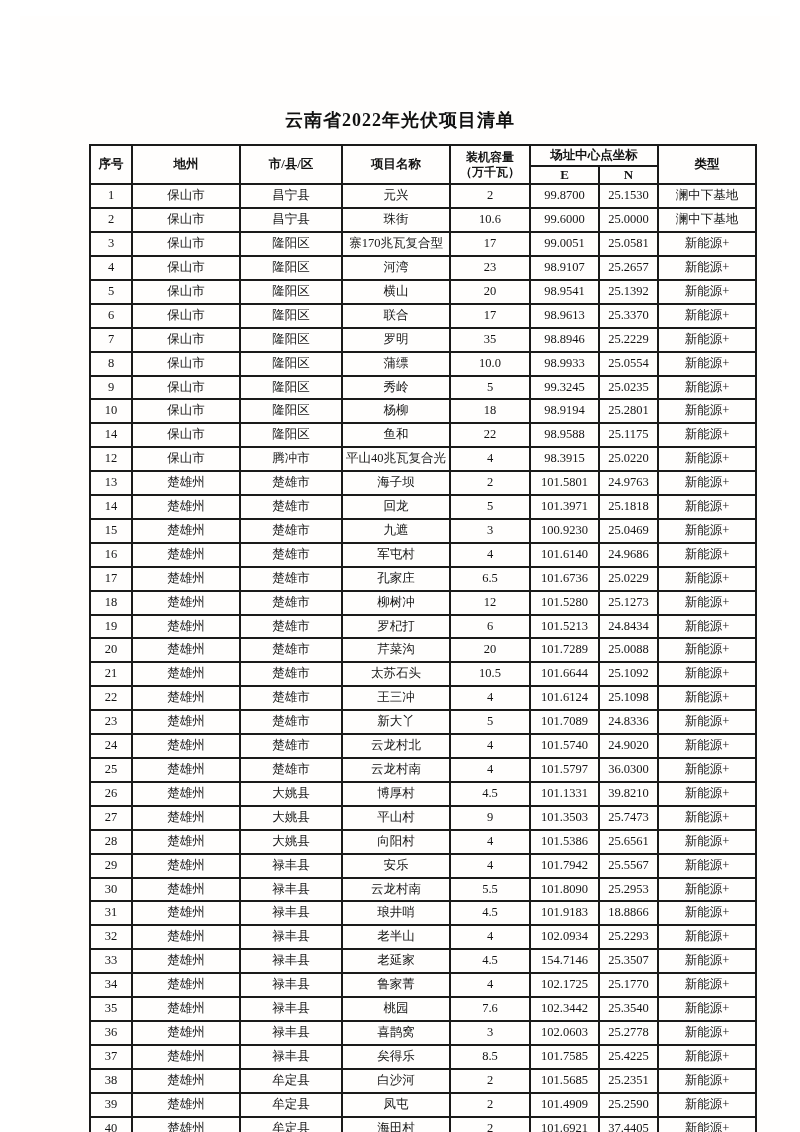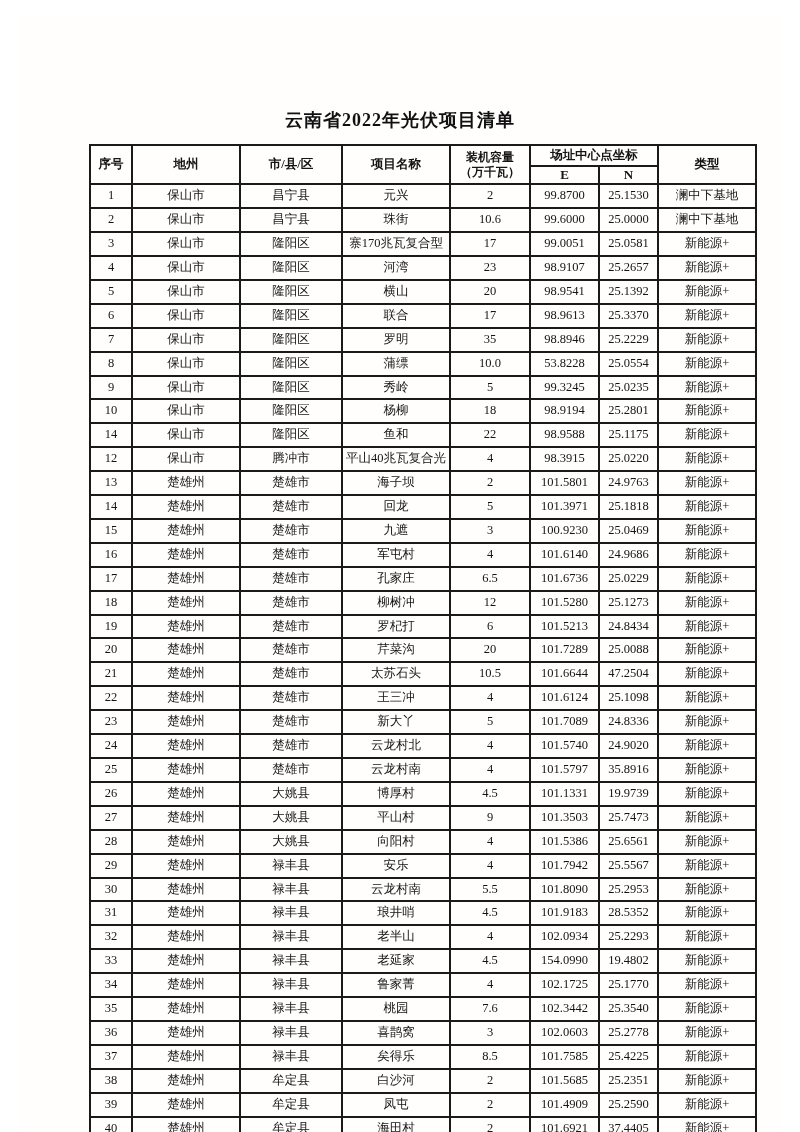--- a/index.html
+++ b/index.html
@@ -165,21 +165,21 @@
           <td class="num">98.8946</td>
           <td class="num">25.2229</td>
           <td>新能源+</td>
         </tr>
         <tr>
           <td class="num">8</td>
           <td>保山市</td>
           <td>隆阳区</td>
           <td>蒲缥</td>
           <td class="num">10.0</td>
-          <td class="num">53.8228</td>
+          <td class="num">98.9933</td>
           <td class="num">25.0554</td>
           <td>新能源+</td>
         </tr>
         <tr>
           <td class="num">9</td>
           <td>保山市</td>
           <td>隆阳区</td>
           <td>秀岭</td>
           <td class="num">5</td>
           <td class="num">99.3245</td>
@@ -296,21 +296,21 @@
           <td class="num">25.0088</td>
           <td>新能源+</td>
         </tr>
         <tr>
           <td class="num">21</td>
           <td>楚雄州</td>
           <td>楚雄市</td>
           <td>太苏石头</td>
           <td class="num">10.5</td>
           <td class="num">101.6644</td>
-          <td class="num">47.2504</td>
+          <td class="num">25.1092</td>
           <td>新能源+</td>
         </tr>
         <tr>
           <td class="num">22</td>
           <td>楚雄州</td>
           <td>楚雄市</td>
           <td>王三冲</td>
           <td class="num">4</td>
           <td class="num">101.6124</td>
           <td class="num">25.1098</td>
@@ -336,31 +336,31 @@
           <td class="num">24.9020</td>
           <td>新能源+</td>
         </tr>
         <tr>
           <td class="num">25</td>
           <td>楚雄州</td>
           <td>楚雄市</td>
           <td>云龙村南</td>
           <td class="num">4</td>
           <td class="num">101.5797</td>
-          <td class="num">35.8916</td>
+          <td class="num">36.0300</td>
           <td>新能源+</td>
         </tr>
         <tr>
           <td class="num">26</td>
           <td>楚雄州</td>
           <td>大姚县</td>
           <td>博厚村</td>
           <td class="num">4.5</td>
           <td class="num">101.1331</td>
-          <td class="num">19.9739</td>
+          <td class="num">39.8210</td>
           <td>新能源+</td>
         </tr>
         <tr>
           <td class="num">27</td>
           <td>楚雄州</td>
           <td>大姚县</td>
           <td>平山村</td>
           <td class="num">9</td>
           <td class="num">101.3503</td>
           <td class="num">25.7473</td>
@@ -396,41 +396,41 @@
           <td class="num">25.2953</td>
           <td>新能源+</td>
         </tr>
         <tr>
           <td class="num">31</td>
           <td>楚雄州</td>
           <td>禄丰县</td>
           <td>琅井哨</td>
           <td class="num">4.5</td>
           <td class="num">101.9183</td>
-          <td class="num">28.5352</td>
+          <td class="num">18.8866</td>
           <td>新能源+</td>
         </tr>
         <tr>
           <td class="num">32</td>
           <td>楚雄州</td>
           <td>禄丰县</td>
           <td>老半山</td>
           <td class="num">4</td>
           <td class="num">102.0934</td>
           <td class="num">25.2293</td>
           <td>新能源+</td>
         </tr>
         <tr>
           <td class="num">33</td>
           <td>楚雄州</td>
           <td>禄丰县</td>
           <td>老延家</td>
           <td class="num">4.5</td>
-          <td class="num">154.0990</td>
-          <td class="num">19.4802</td>
+          <td class="num">154.7146</td>
+          <td class="num">25.3507</td>
           <td>新能源+</td>
         </tr>
         <tr>
           <td class="num">34</td>
           <td>楚雄州</td>
           <td>禄丰县</td>
           <td>鲁家菁</td>
           <td class="num">4</td>
           <td class="num">102.1725</td>
           <td class="num">25.1770</td>

